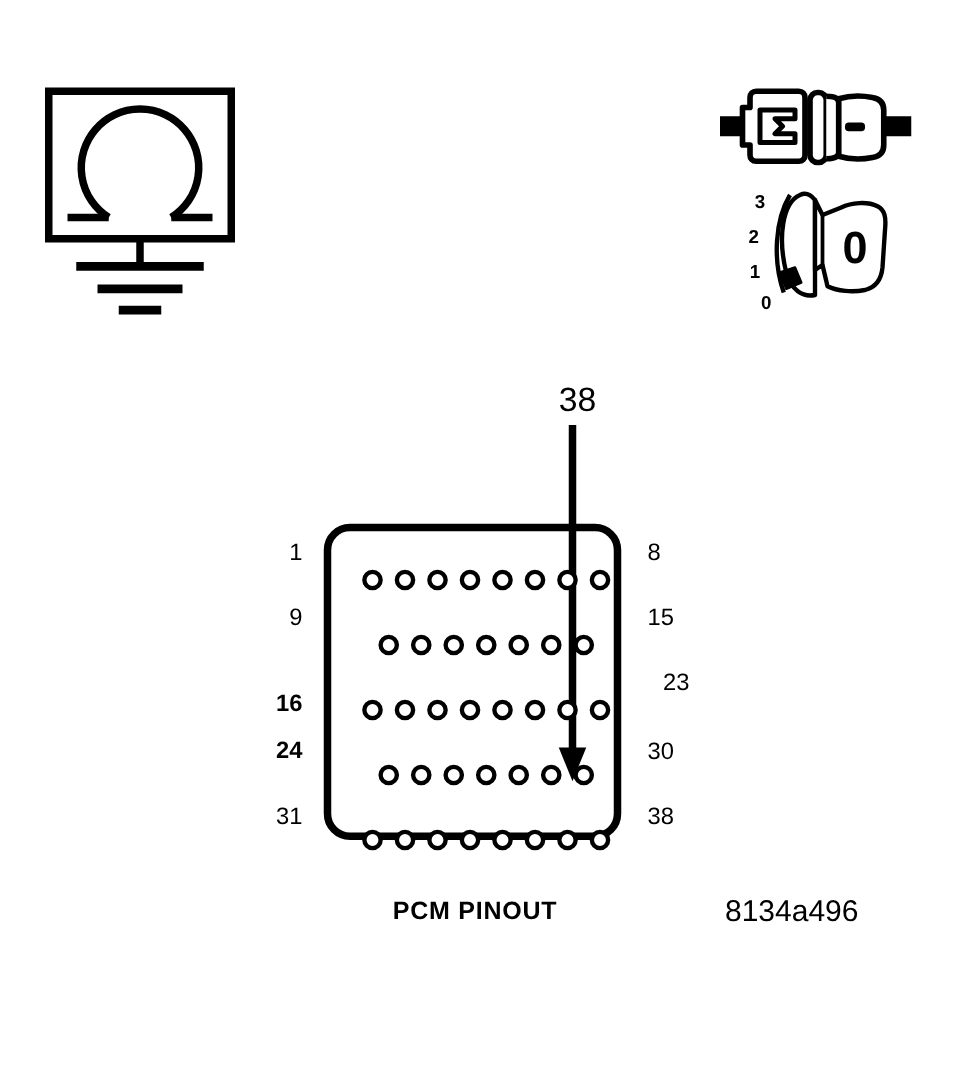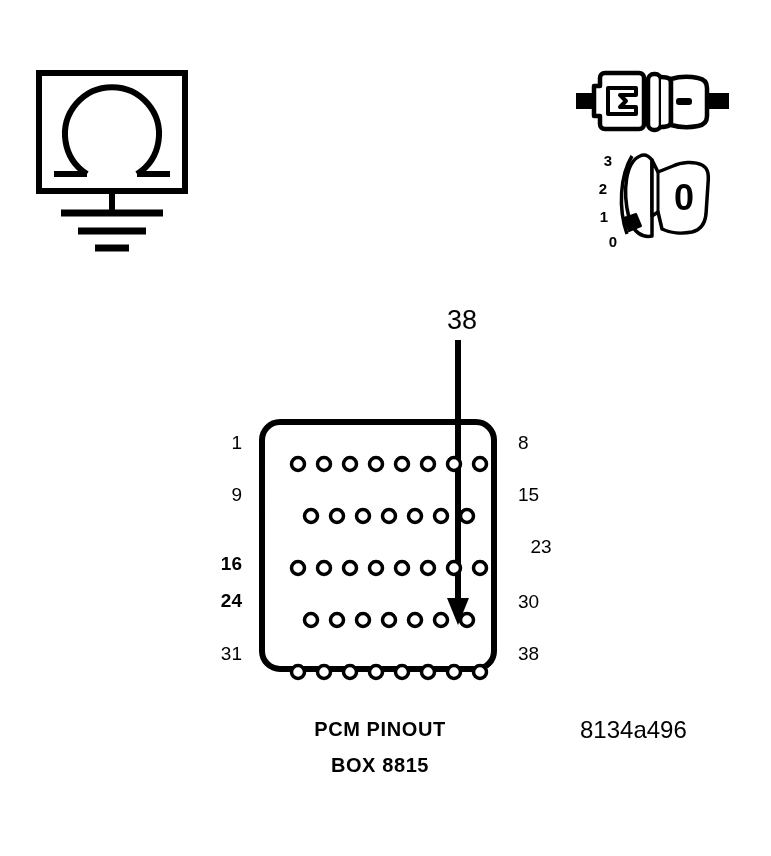--- a/index.html
+++ b/index.html
@@ -221,17 +221,16 @@
   <div class="abs pin-label pin-label-left" style="left:196px; top:591px;font-weight:bold;">24</div>
   <div class="abs pin-label pin-label-left" style="left:196px; top:644px;text-align:right;">31</div>
 
   <div class="abs pin-label pin-label-right" style="left:518px; top:433px;">8</div>
   <div class="abs pin-label pin-label-right" style="left:518px; top:485px;">15</div>
   <div class="abs pin-label pin-label-right" style="left:518px; top:537px;text-align:center;">23</div>
   <div class="abs pin-label pin-label-right" style="left:518px; top:592px;">30</div>
   <div class="abs pin-label pin-label-right" style="left:518px; top:644px;">38</div>
 
   <div class="abs caption" id="caption-line1">PCM PINOUT</div>
-  <div class="abs caption" id="caption-line2">BOX 8815</div>
 
   <div class="abs" id="figure-id">8134a496</div>
 
 </div>
 
 </body></html>

